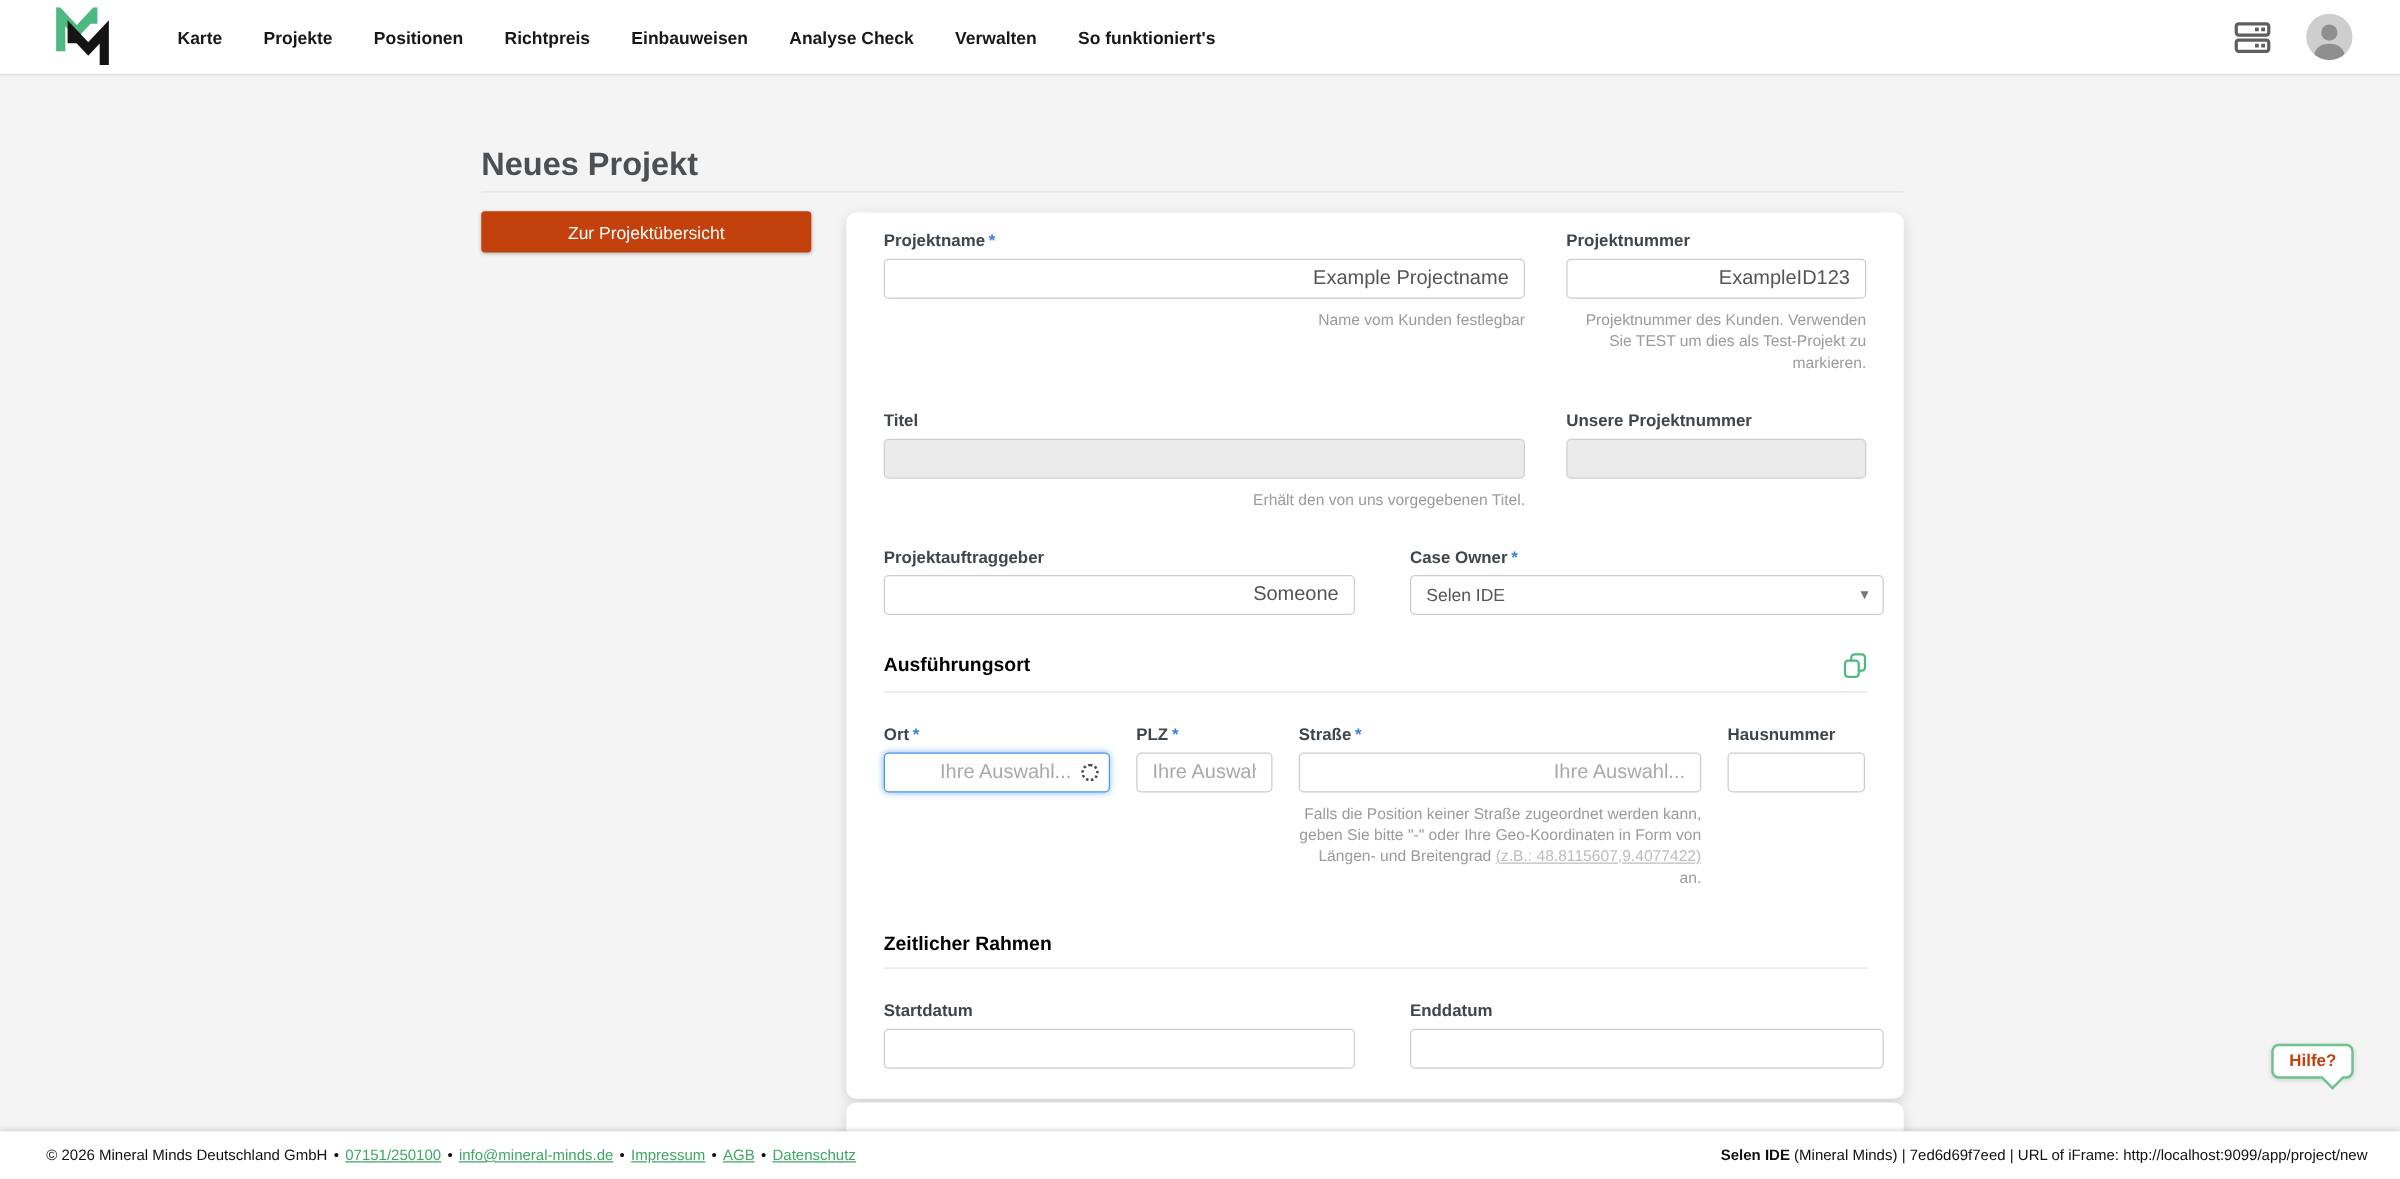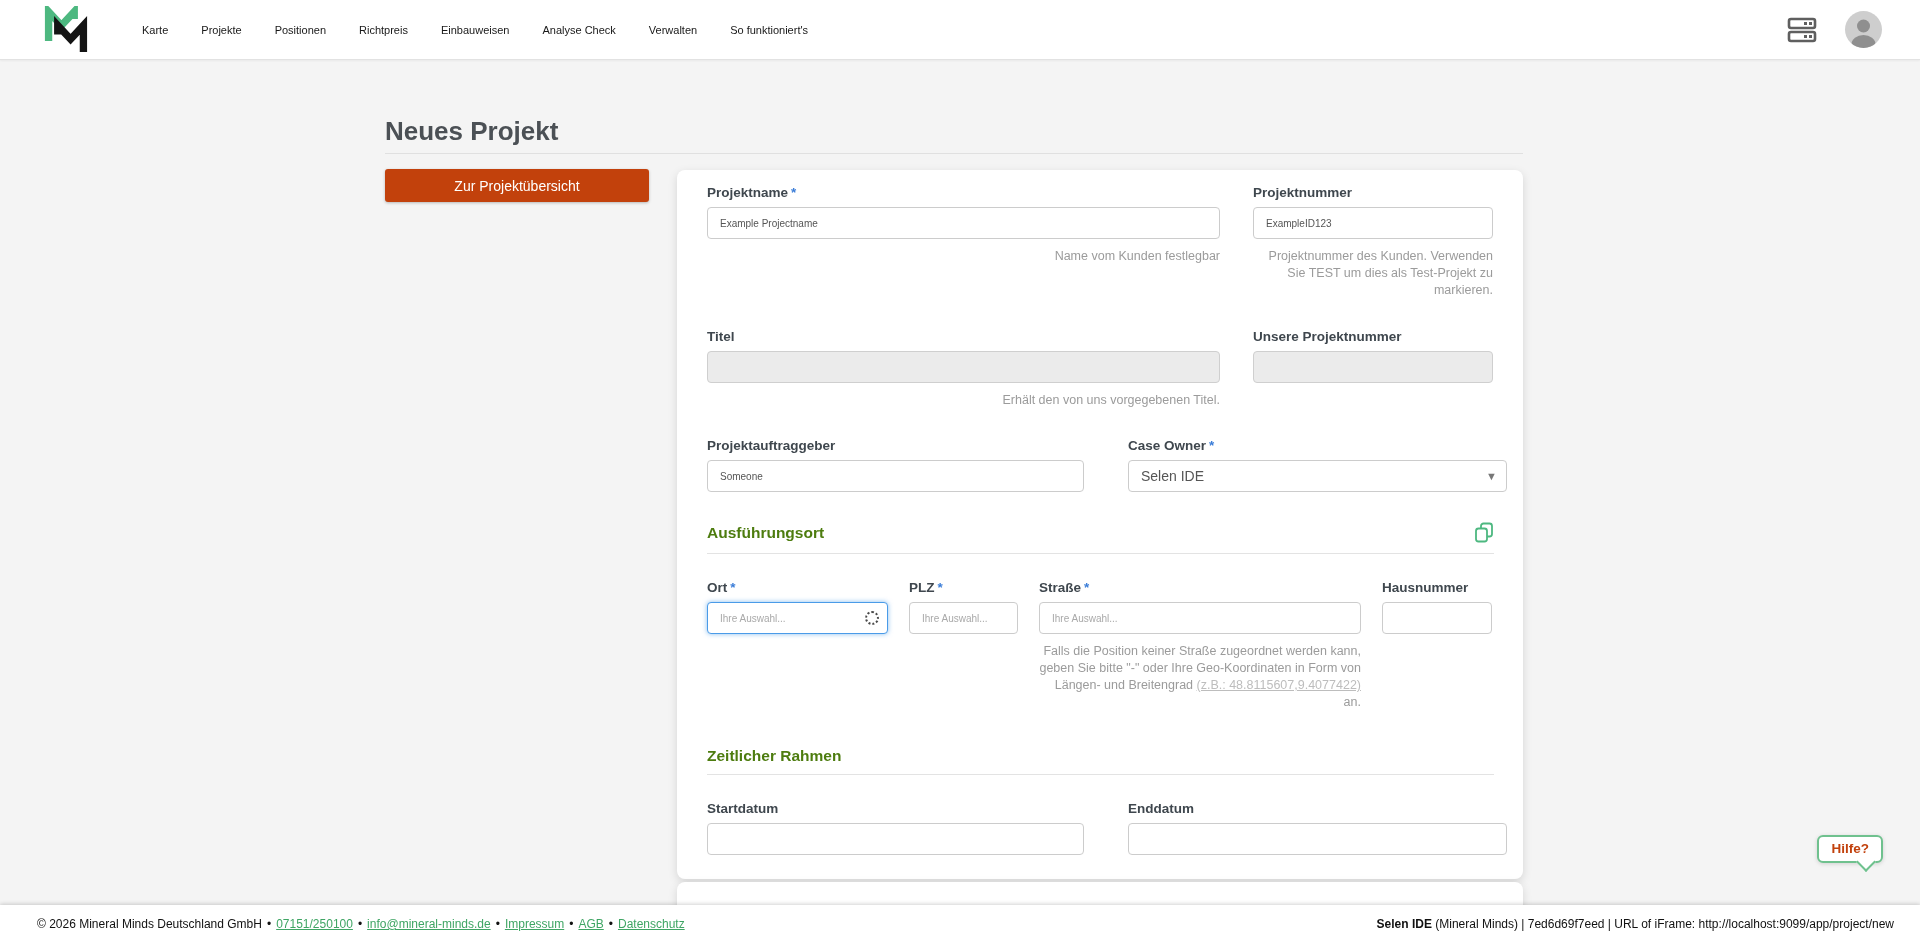--- a/index.html
+++ b/index.html
@@ -5,21 +5,21 @@
   * { margin:0; padding:0; box-sizing:border-box; }
   html,body { width:1920px; height:943px; overflow:hidden;
     font-family:"Liberation Sans", sans-serif; background:#f4f4f4; }
 
   
   .header { position:fixed; top:0; left:0; width:1920px; height:60px; background:#fff;
     border-bottom:1px solid #e2e2e2; box-shadow:0 1px 2px rgba(0,0,0,.05);
     display:flex; align-items:center; z-index:50; }
   .logo { margin-left:44px; width:44px; height:48px; display:flex; align-items:center; }
   .nav { display:flex; align-items:center; margin-left:54px; gap:33px; }
-  .nav-item { font-size:11px; font-weight:400; color:#181818; cursor:pointer; white-space:nowrap; }
+  .nav-item { font-size:14px; font-weight:700; color:#181818; cursor:pointer; white-space:nowrap; }
   .header-right { margin-left:auto; margin-right:38px; display:flex; align-items:center; gap:28px; }
   .avatar { width:37px; height:37px; border-radius:50%; background:#cecece; overflow:hidden;
     display:flex; align-items:flex-end; justify-content:center; cursor:pointer; }
 
   
   .main { position:absolute; top:60px; left:0; width:1756px; height:883px; }
   .page-title { position:absolute; left:385px; top:56px; font-size:26px; font-weight:700; color:#4b5055; }
   .title-divider { position:absolute; left:385px; top:93px; width:1138px; height:1px; background:#e0e0e0; }
   .back-button { position:absolute; left:385px; top:109px; width:264px; height:33px; background:#c2410c;
     border:none; border-radius:3px; color:#fff; font-size:14px; font-family:inherit;
@@ -31,30 +31,30 @@
   .card-stub { position:absolute; left:677px; top:822px; width:846px; height:40px; background:#fff;
     border-radius:8px; box-shadow:0 3px 10px rgba(0,0,0,.13); }
 
   .row2a { display:grid; grid-template-columns:513px 240px; column-gap:33px; }
   .row2b { display:grid; grid-template-columns:377px 379px; column-gap:44px; }
   .row4  { display:grid; grid-template-columns:181px 109px 322px 110px; column-gap:21px; }
 
   .field-label { font-size:13.5px; font-weight:700; color:#3f474e; margin-bottom:7px; }
   .req { color:#3b7dd8; margin-left:3px; font-weight:700; }
   .tb { width:100%; height:32px; border:1px solid #ccc; border-radius:4px; padding:0 12px;
-    font-size:10px; color:#555; font-family:inherit; background:#fff; outline:none; }
+    font-size:16px; color:#555; font-family:inherit; background:#fff; outline:none;text-align:right; }
   .tb::placeholder { color:#a9a9a9; }
   .tb:disabled, .tb.disabled { background:#ebebeb; border-color:#cfcfcf; }
   .helper { font-size:12.5px; color:#9b9b9b; line-height:17px; margin-top:9px;text-align:right; }
   .helper .lighter { color:#bdbdbd;text-decoration:underline; }
 
   .mt30 { margin-top:30px; } .mt29 { margin-top:29px; } .mt36 { margin-top:36px; }
 
   .section-head { display:flex; align-items:center; justify-content:space-between; }
-  .section-title { font-size:15.5px; font-weight:700; color:#4d7c0f; }
+  .section-title { font-size:15.5px; font-weight:700; color:#000000; }
   .section-divider { height:1px; background:#e3e3e3; margin-top:9px; margin-bottom:26px; }
   .icon-btn { background:none; border:none; cursor:pointer; padding:0; line-height:0; }
 
   
   .select-box { position:relative; width:100%; height:32px; border:1px solid #ccc; border-radius:4px;
     background:#fff; display:flex; align-items:center; padding:0 26px 0 12px; cursor:pointer; }
   .select-value { font-size:14px; color:#555; }
   .select-caret { position:absolute; right:9px; top:50%; transform:translateY(-50%);
     font-size:11px; color:#777; }
 

